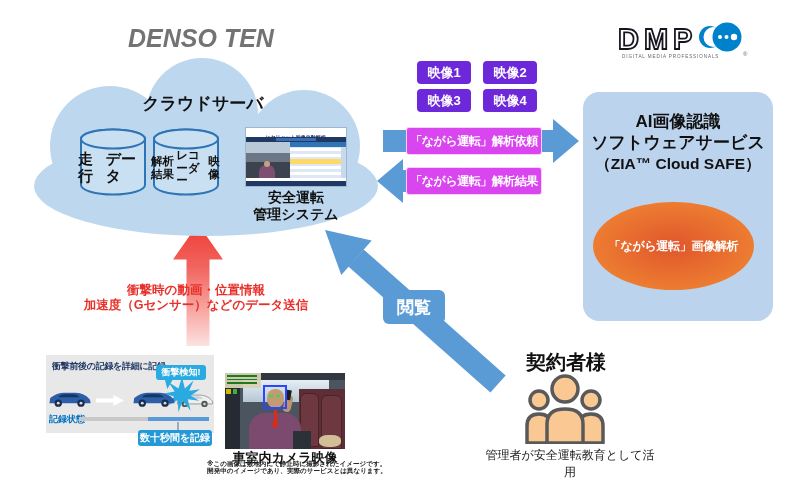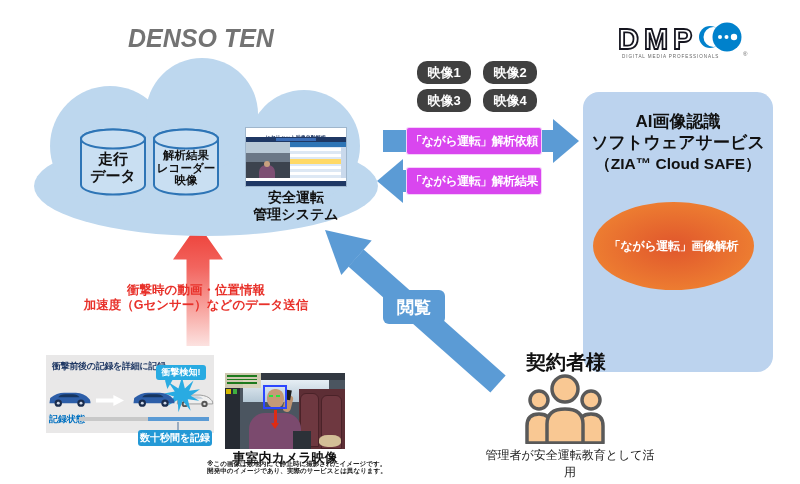--- a/index.html
+++ b/index.html
@@ -11,21 +11,21 @@
 
   
   .denso{left:126px;top:24px;width:150px;font-size:25px;font-weight:bold;font-style:italic;
     color:#737373;letter-spacing:0px;white-space:nowrap;}
   .dmp{left:616px;top:18px;width:140px;height:46px;}
 
   
   .cloud-svg{left:30px;top:58px;z-index:2;}
   .cloud-title{left:138px;top:92px;width:130px;font-size:17px;color:#111;z-index:3;}
   .cyl{z-index:3;}
-  .cyl-text{position:absolute;left:0;top:0;width:100%;height:100%;display:flex;flex-direction:column;
+  .cyl-text{position:absolute;left:0;top:0;width:100%;height:100%;display:flex;flex-direction:row;
     align-items:center;justify-content:center;color:#111;line-height:1.12;}
   .cyl1{left:78px;top:127px;width:70px;height:70px;}
   .cyl2{left:151px;top:127px;width:70px;height:70px;}
   .cyl1 .cyl-text{font-size:15px;padding-top:6px;}
   .cyl2 .cyl-text{font-size:11.5px;padding-top:6px;}
 
   
   .dash{left:245px;top:127px;width:102px;height:60px;background:#fff;border:1px solid #9fb6cc;
     z-index:3;box-sizing:border-box;}
   .dash-title{height:9px;overflow:hidden;text-align:center;}
@@ -38,40 +38,40 @@
   .dash-photo .drv{position:absolute;left:13px;bottom:0;width:16px;height:13px;background:#7d4f73;border-radius:7px 7px 0 0;}
   .dash-photo .hd{position:absolute;left:18px;bottom:11px;width:6px;height:6px;background:#c9a07f;border-radius:50%;}
   .dash-table{flex:1;position:relative;background:repeating-linear-gradient(180deg,#fff 0 3px,#dde8f4 3px 6px);}
   .dash-table .hdr{position:absolute;left:0;top:0;right:0;height:5px;background:#2E75B6;}
   .dash-table .yrow{position:absolute;left:0;top:17px;right:0;height:5px;background:#FFD966;}
   .dash-table .rcol{position:absolute;right:0;top:5px;width:5px;bottom:0;background:#c9d9ec;}
   .dash-foot{height:5px;background:#1F3864;margin-top:3px;}
   .dash-caption{left:242px;top:189px;width:108px;font-size:14px;line-height:17px;color:#111;z-index:3;}
 
   
-  .chip{width:54px;height:23px;background:#404040;color:#fff;font-weight:bold;font-size:13px;
-    line-height:23px;text-align:center;border-radius:10px;}
+  .chip{width:54px;height:23px;background:#6d28d9;color:#fff;font-weight:bold;font-size:13px;
+    line-height:23px;text-align:center;border-radius:4px;}
   .chip1{left:417px;top:61px;} .chip2{left:483px;top:61px;}
   .chip3{left:417px;top:89px;} .chip4{left:483px;top:89px;}
 
   
   .stem{background:#5B9BD5;}
   .req-stem{left:383px;top:130px;width:170px;height:22px;}
   .req-head{left:553px;top:119px;width:0;height:0;border-left:26px solid #5B9BD5;
     border-top:22px solid transparent;border-bottom:22px solid transparent;}
   .res-stem{left:403px;top:170px;width:135px;height:22px;}
   .res-head{left:377px;top:159px;width:0;height:0;border-right:26px solid #5B9BD5;
     border-top:22px solid transparent;border-bottom:22px solid transparent;}
   .flow-label{width:136px;height:28px;background:#d946ef;border:1px solid rgba(255,255,255,.75);
     border-radius:3px;color:#fff;font-weight:bold;font-size:12px;letter-spacing:-0.5px;
     display:flex;align-items:center;justify-content:center;box-sizing:border-box;white-space:nowrap;}
   .req-label{left:406px;top:127px;} .res-label{left:406px;top:167px;}
 
   
-  .ai-box{left:583px;top:92px;width:190px;height:280px;background:#BCD3EE;border-radius:16px;}
+  .ai-box{left:583px;top:92px;width:190px;height:229px;background:#BCD3EE;border-radius:16px;}
   .ai-title{position:absolute;left:0;top:19px;width:100%;text-align:center;color:#111;
     font-weight:bold;font-size:17px;line-height:21px;}
   .ai-title .sub{font-size:15.5px;}
   .ai-ellipse{position:absolute;left:10px;top:110px;width:161px;height:88px;border-radius:50%;
     background:radial-gradient(ellipse at center,#E0562C 0%,#ED7D31 72%);
     display:flex;flex-direction:column;align-items:center;justify-content:center;gap:9px;
     color:#fff;font-weight:bold;font-size:12px;letter-spacing:-0.3px;white-space:nowrap;}
 
   
   .red-arrow{left:173px;top:224px;width:50px;height:122px;z-index:1;
@@ -162,20 +162,21 @@
 
   <svg class="abs cloud-svg" width="348" height="180" viewBox="0 0 348 180">
     <g fill="#BDD7EE">
       <ellipse cx="176" cy="128" rx="172" ry="50"></ellipse>
       <circle cx="80" cy="88" r="60"></circle>
       <circle cx="172" cy="56" r="56"></circle>
       <circle cx="274" cy="88" r="56"></circle>
     </g>
   </svg>
 
+  <div class="abs cloud-title ctr b">クラウドサーバ</div>
 
   <div class="abs cyl cyl1">
     <svg width="70" height="70" viewBox="0 0 70 70">
       <path d="M3 12 A32 9.5 0 0 1 67 12 L67 58 A32 9.5 0 0 1 3 58 Z" fill="#C9DFF2" stroke="#2E75B6" stroke-width="2"></path>
       <ellipse cx="35" cy="12" rx="32" ry="9.5" fill="#C9DFF2" stroke="#2E75B6" stroke-width="2"></ellipse>
     </svg>
     <div class="cyl-text b">
       <span>走行</span>
       <span>データ</span>
     </div>

